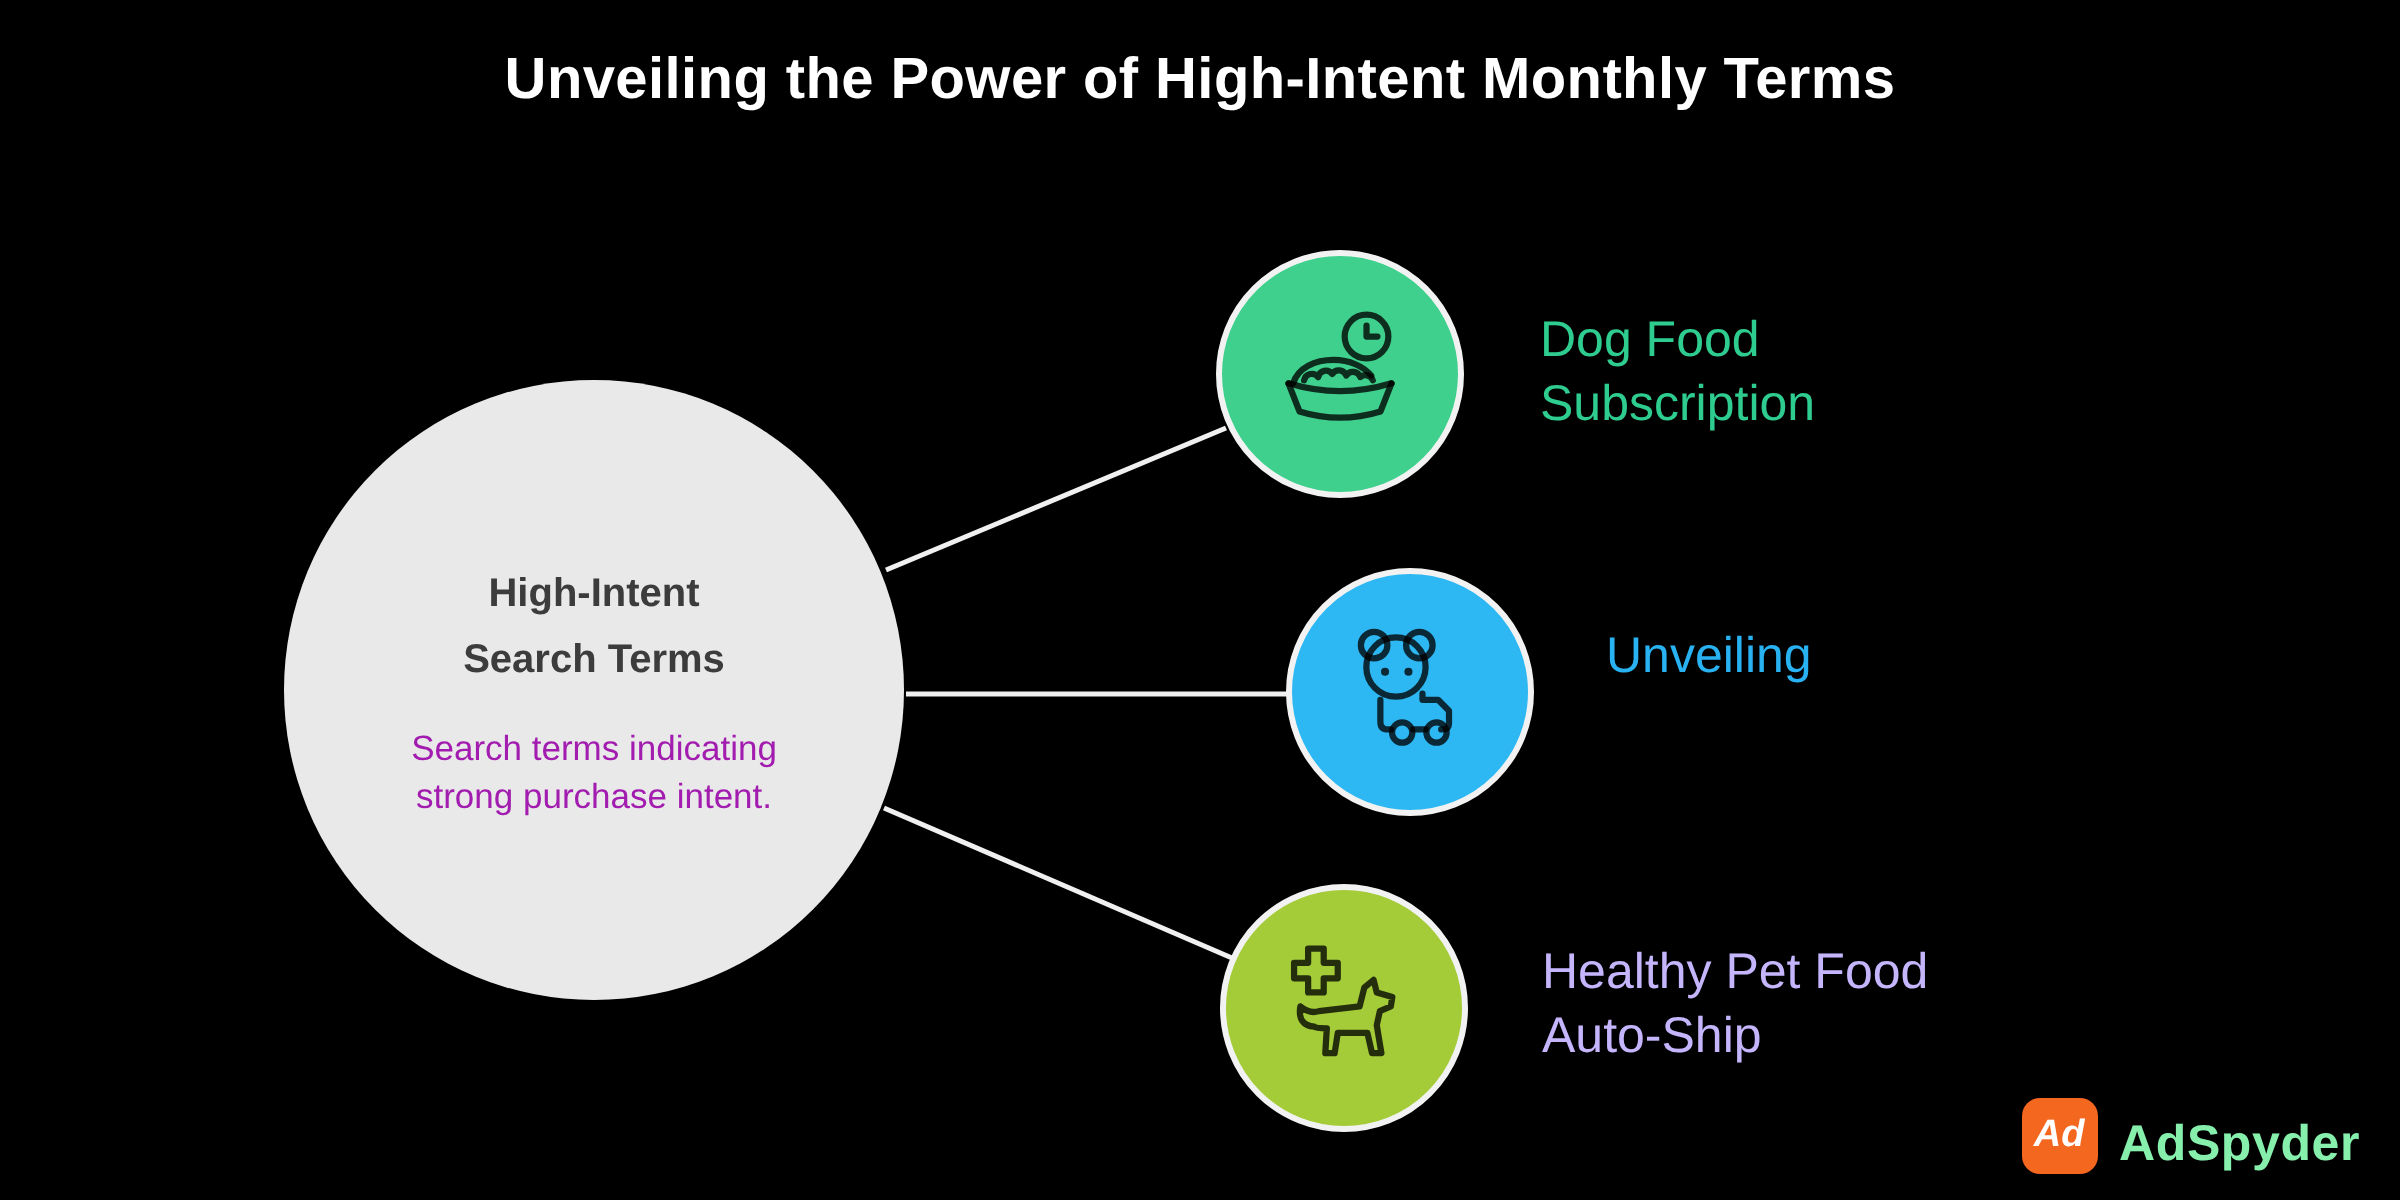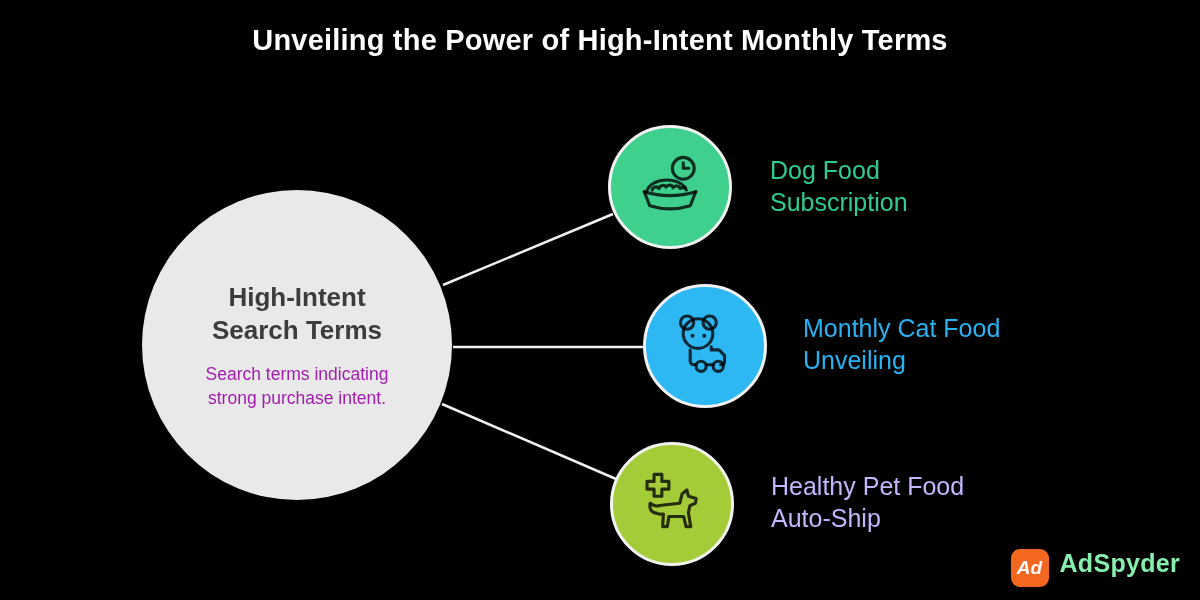--- a/index.html
+++ b/index.html
@@ -30,21 +30,21 @@
     width: 310px; height: 310px;
     border-radius: 50%;
     display: flex;
     flex-direction: column;
     align-items: center;
     justify-content: center;
     text-align: center;
     z-index: 2;
   }
   .central-title {
-    font-size: 26px;
+    font-size: 20px;
     line-height: 33px;
     font-weight: 700;
     color: #3c3c3c;
   }
   .central-desc {
     margin-top: 15px;
     font-size: 17.5px;
     line-height: 24px;
     color: #a21caf;
   }
@@ -77,21 +77,21 @@
   #circle-1 { left: 608px; top: 125px; }
   #circle-2 { left: 643px; top: 284px; }
   #circle-3 { left: 610px; top: 442px; }
   #label-1  { left: 770px; top: 154px; }
   #label-2  { left: 803px; top: 312px; }
   #label-3  { left: 771px; top: 470px; }
   .brand {
     position: absolute;
     right: 20px; bottom: 13px;
     display: flex;
-    align-items: flex-start;
+    align-items: flex-end;
     gap: 11px;
     z-index: 3;
   }
   .brand-mark {
     width: 38px; height: 38px;
     border-radius: 9px;
     display: flex;
     align-items: center;
     justify-content: center;
     color: #ffffff;
@@ -157,21 +157,20 @@
       <circle cx="45" cy="76" r="6.5"></circle>
       <circle cx="67" cy="76" r="6.5"></circle>
     </g>
     <g class="node-icon-fill">
       <circle cx="34" cy="37" r="2.6"></circle>
       <circle cx="49" cy="37" r="2.6"></circle>
     </g>
   </svg>
 </div>
 <div id="label-2" class="node-label" style="color: rgb(41, 178, 242);">
-  <div>Monthly Cat Food</div>
   <div>Unveiling</div>
 </div>
 
 <div id="circle-3" class="node-circle" style="background-color: rgb(164, 204, 57);">
   <svg viewBox="0 0 100 100">
     <g class="node-icon-stroke">
       <path d="M27 12 h10 v9 h9 v10 h-9 v9 h-10 v-9 h-9 v-10 h9 z"></path>
       <path d="M31 62 Q20 61 22 49 Q28 54 34 52 L60 49 L63 37 L69 32 L71 40 L81 43 L80 49 L73 52 L71 61 L74 79 H68 L65 66 H46 L44 79 H38 L39 63 Q32 63 31 62 Z"></path>
     </g>
   </svg>

